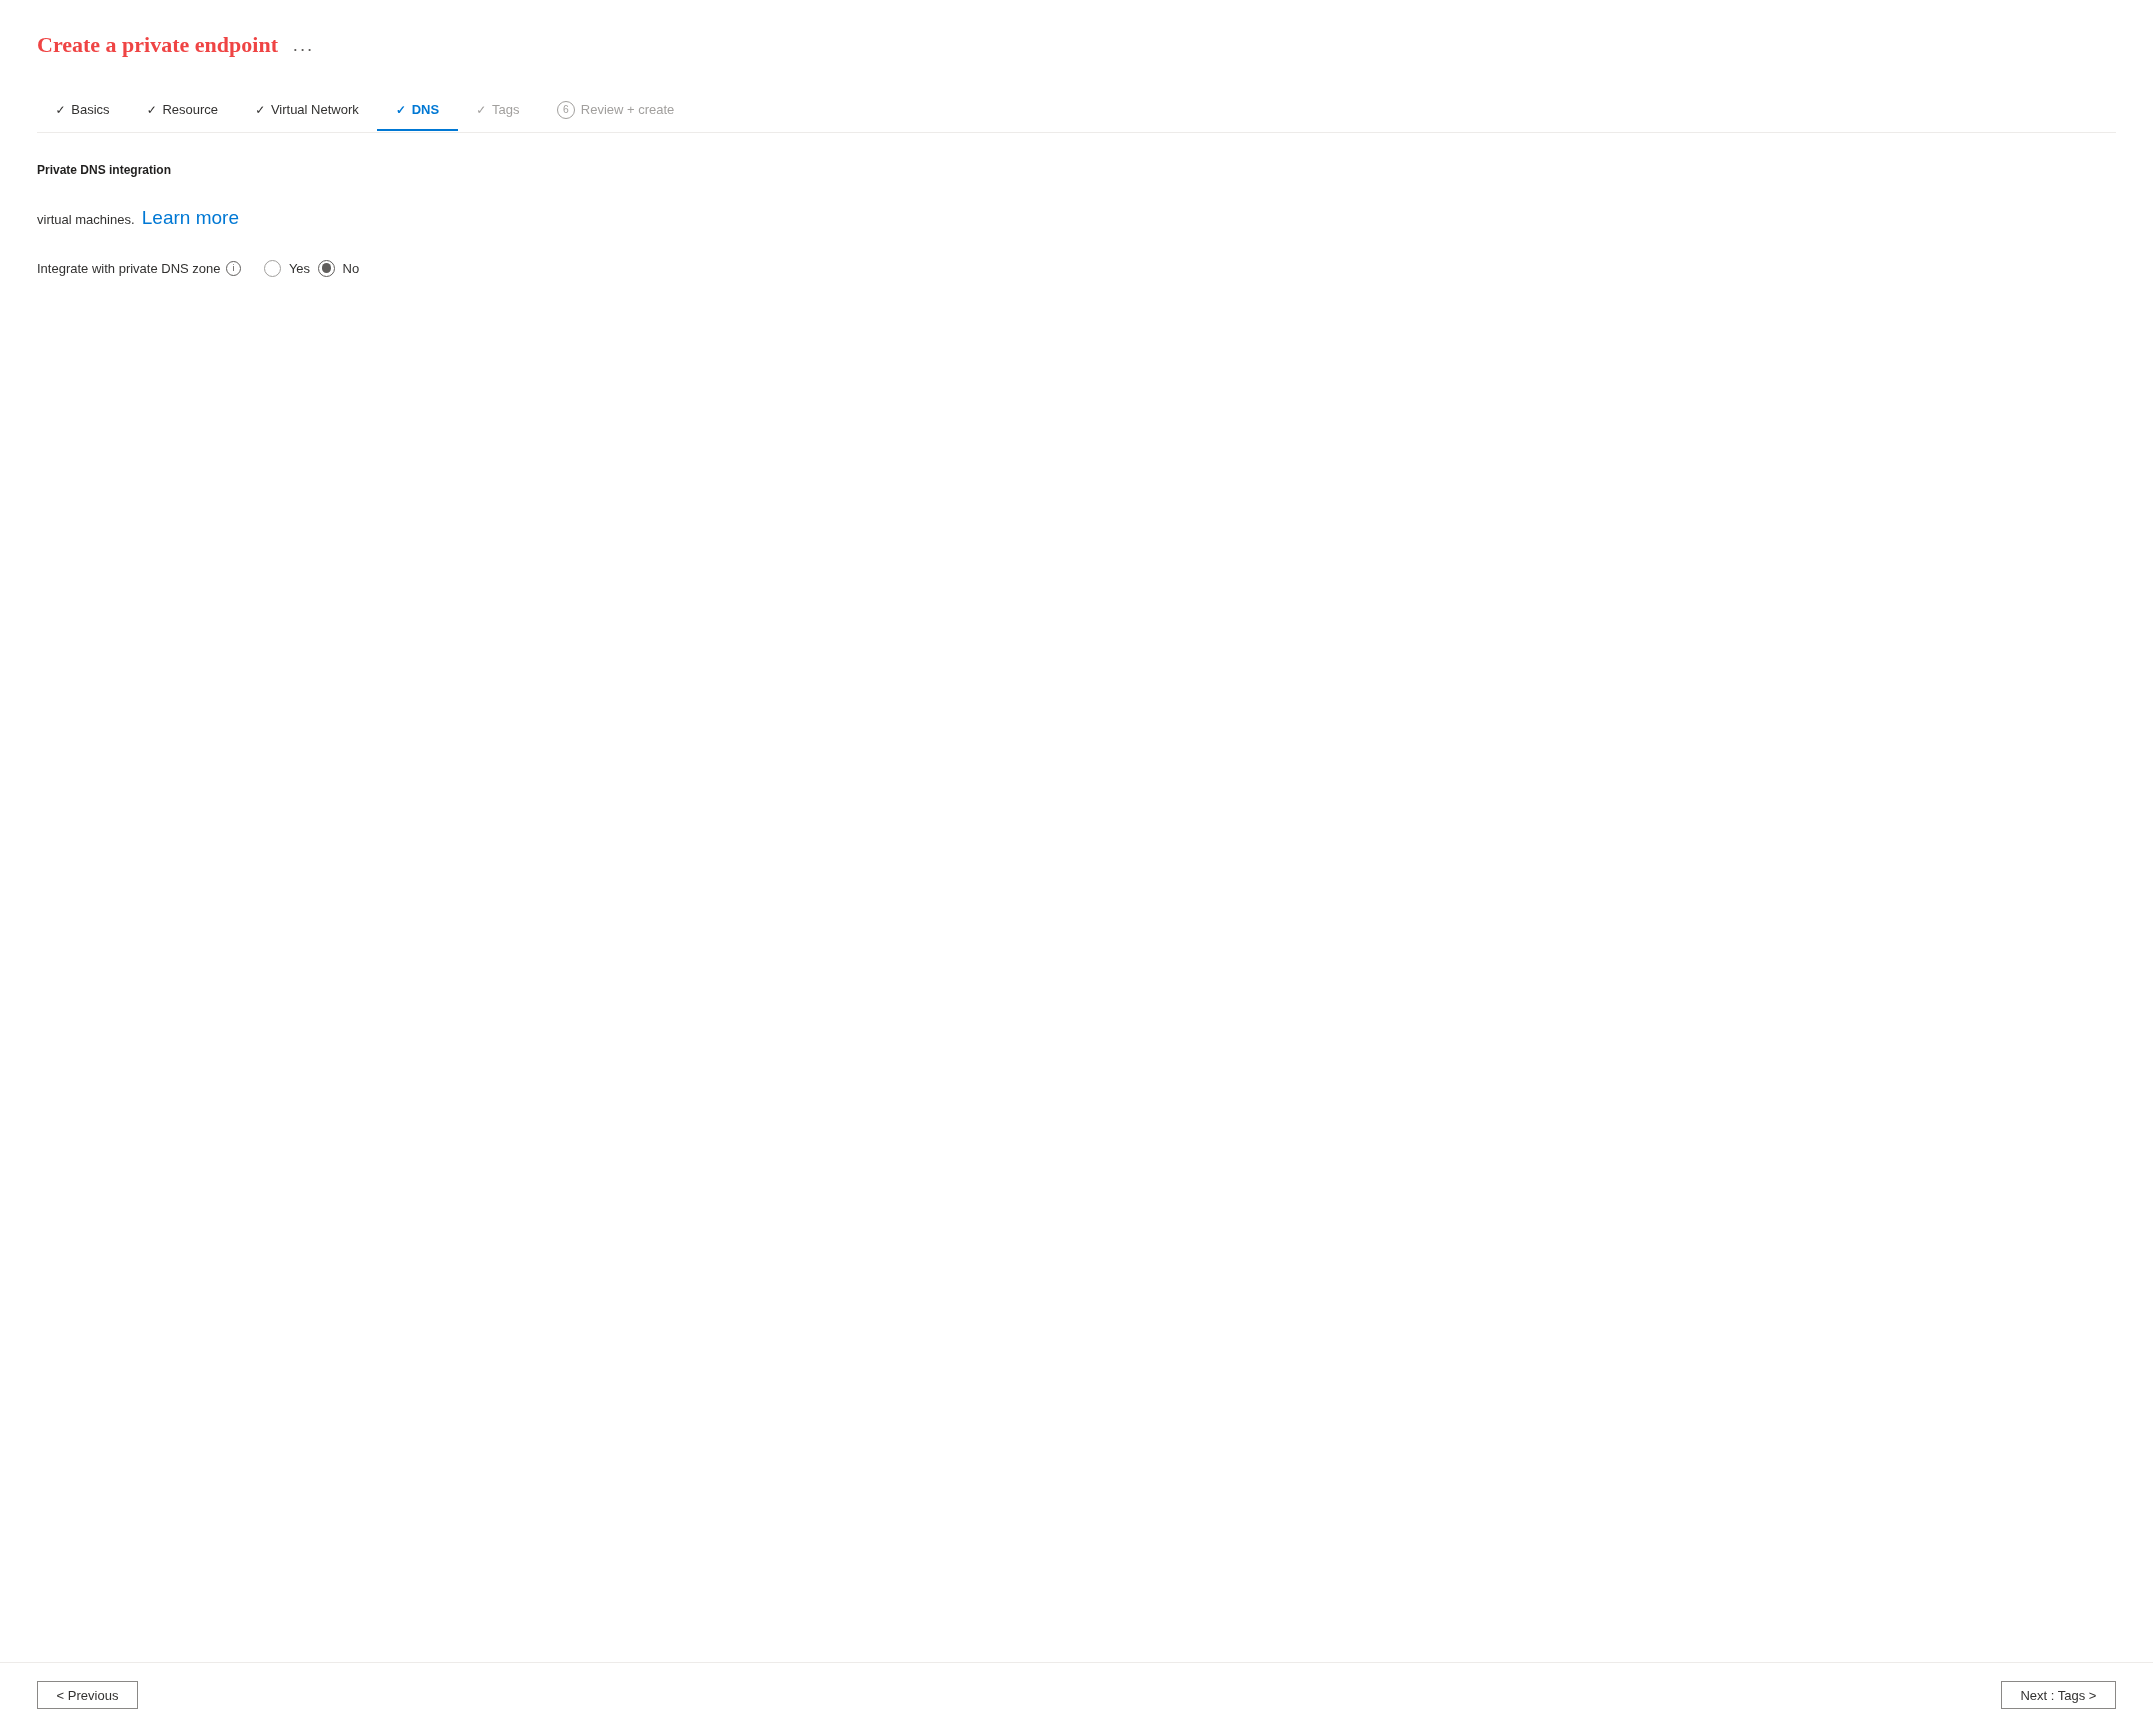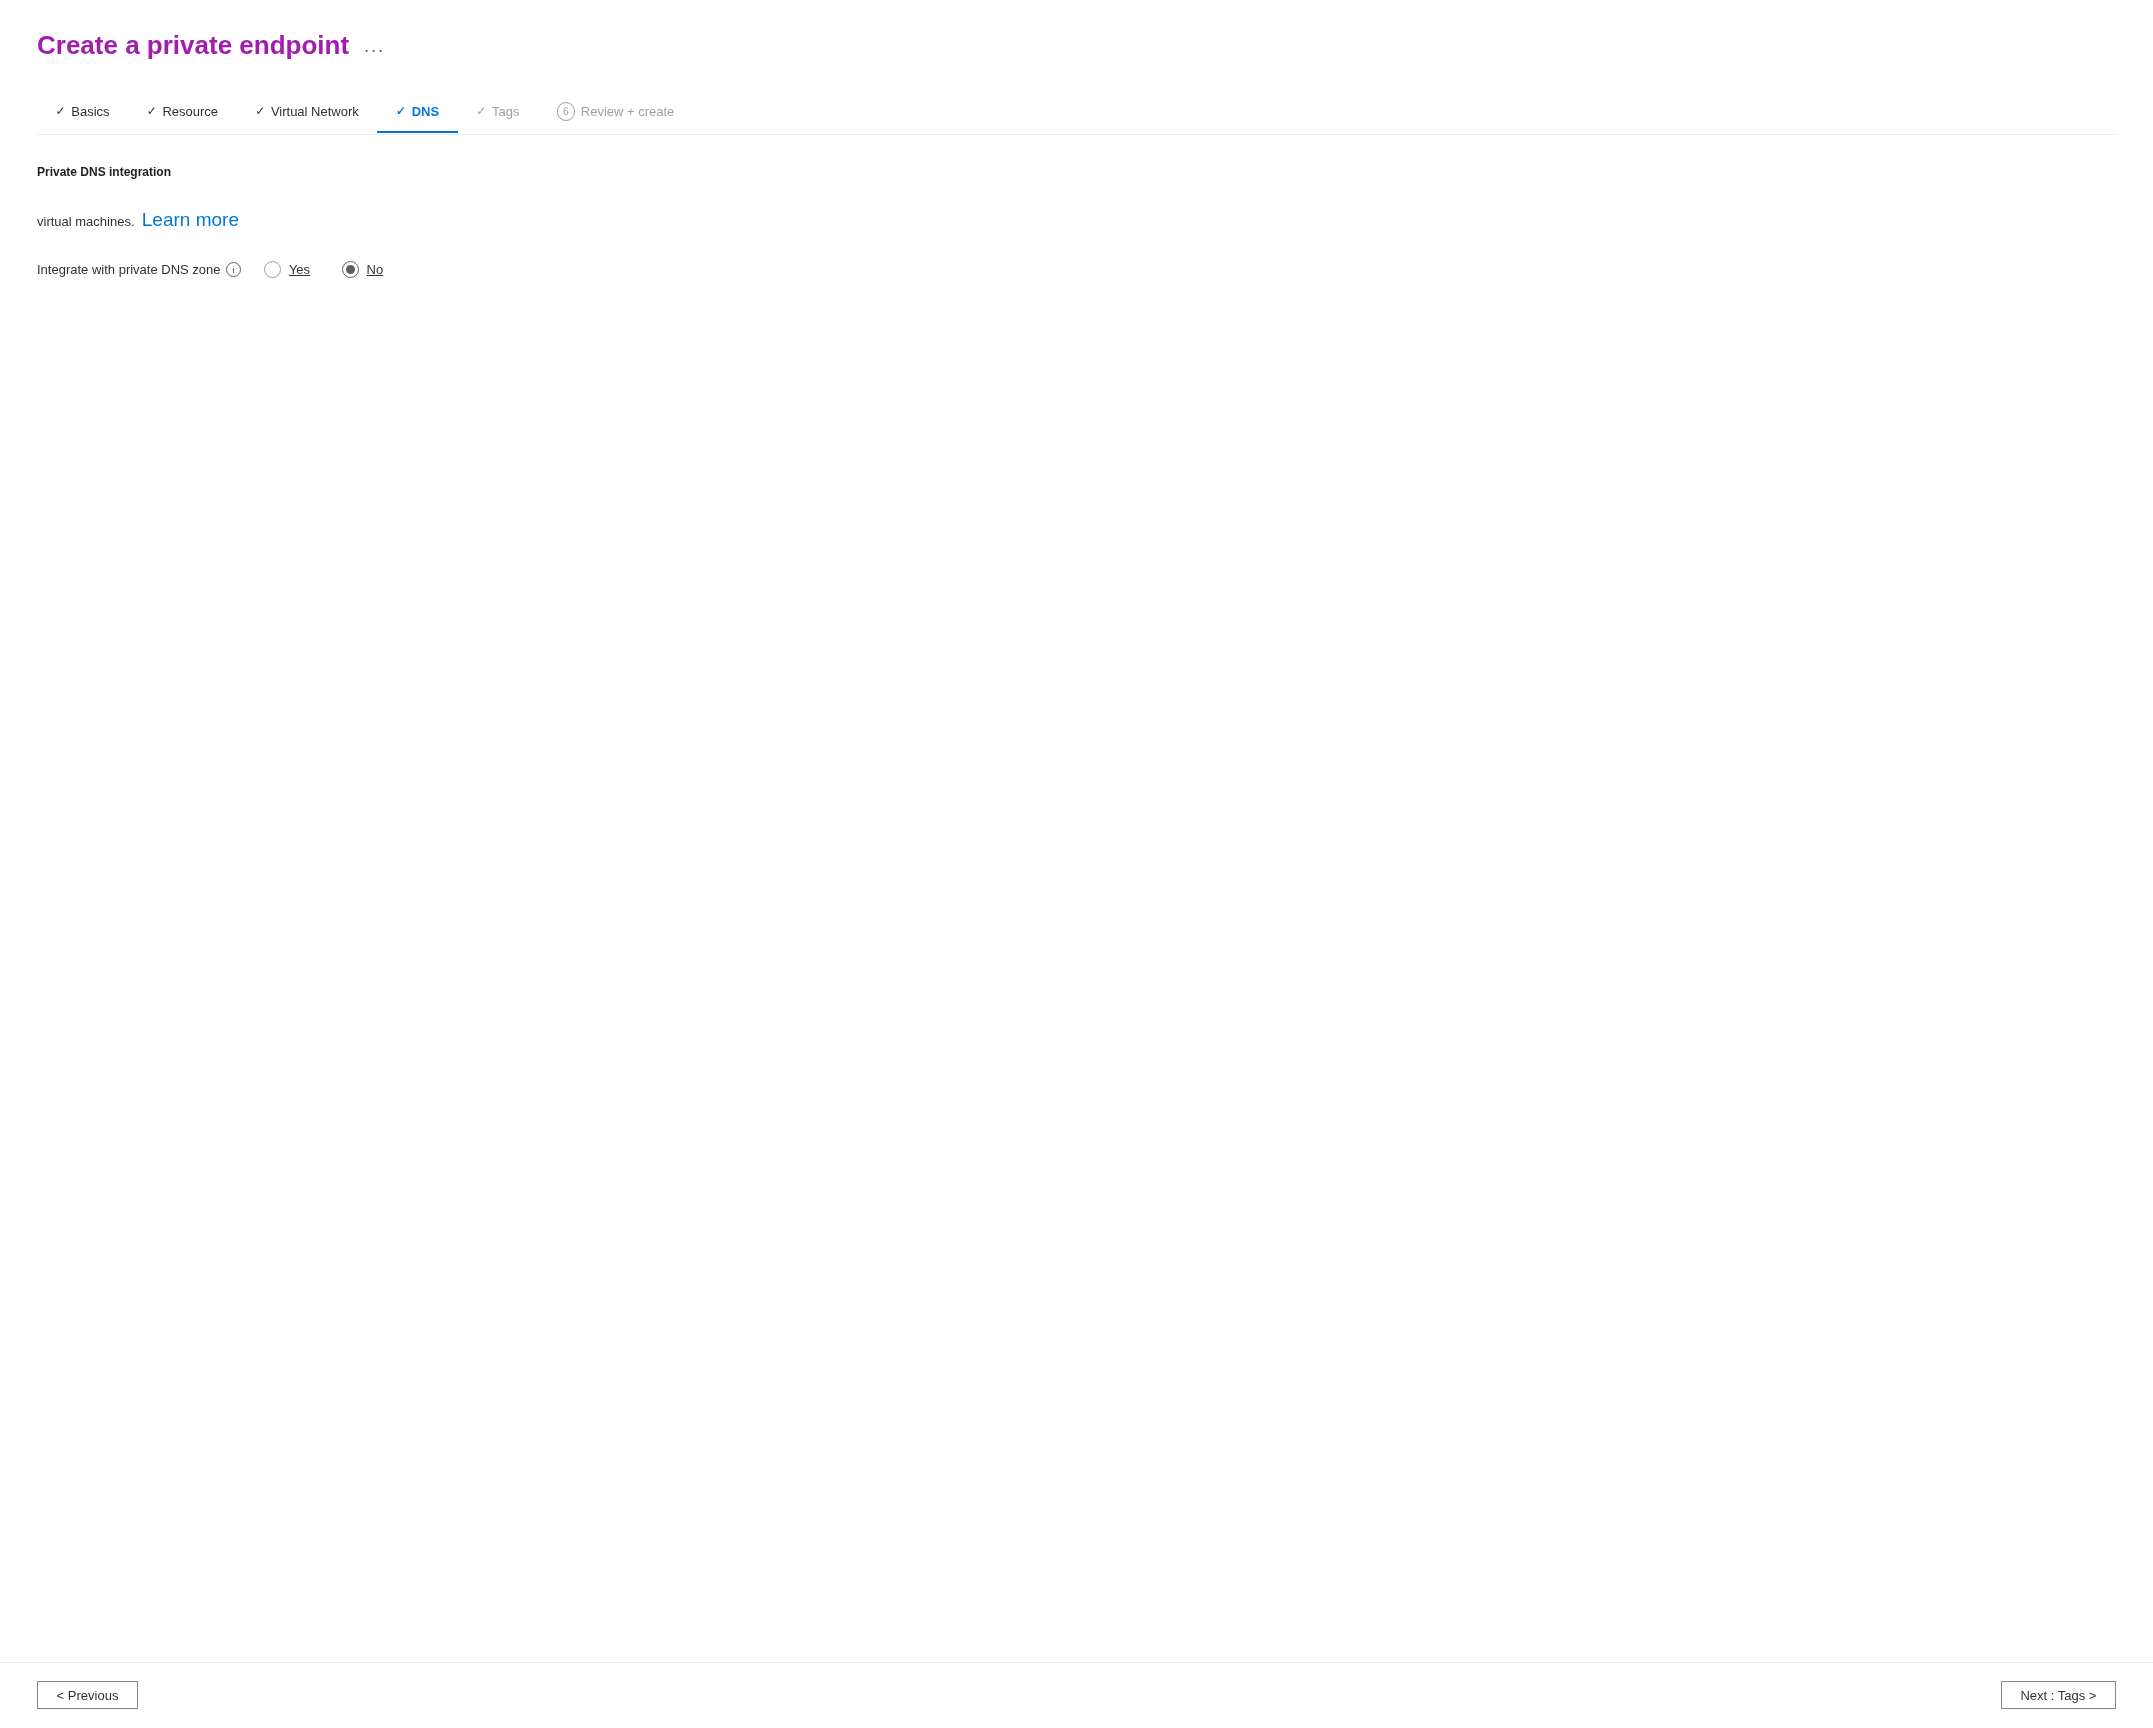--- a/index.html
+++ b/index.html
@@ -24,23 +24,24 @@
     }
 
     .page-title-row {
       display: flex;
       align-items: center;
       gap: 11.2px;
       margin-bottom: 30px;
     }
 
     .page-title {
-      font-size: 26px;
+      font-size: 22px;
       font-weight: 600;
-      color: #a21caf;
+      color: #ef4444;
+      font-family: Liberation Serif, serif;
     }
 
     .ellipsis-button {
       font-size: 18.6px;
       color: #605e5c;
       cursor: pointer;
       letter-spacing: 1.9px;
       background: none;
       border: none;
       padding: 3.7px;
@@ -158,22 +159,21 @@
       border-radius: 50%;
       border: 0.9px solid #605e5c;
       font-size: 9.3px;
       color: #605e5c;
       cursor: pointer;
     }
 
     .radio-group {
       display: flex;
       align-items: center;
-      gap: 32px;
-      text-decoration: underline;
+      gap: 8px;
     }
 
     .radio-option {
       display: flex;
       align-items: center;
       gap: 7.5px;
       cursor: pointer;
     }
 
     .radio-circle {

